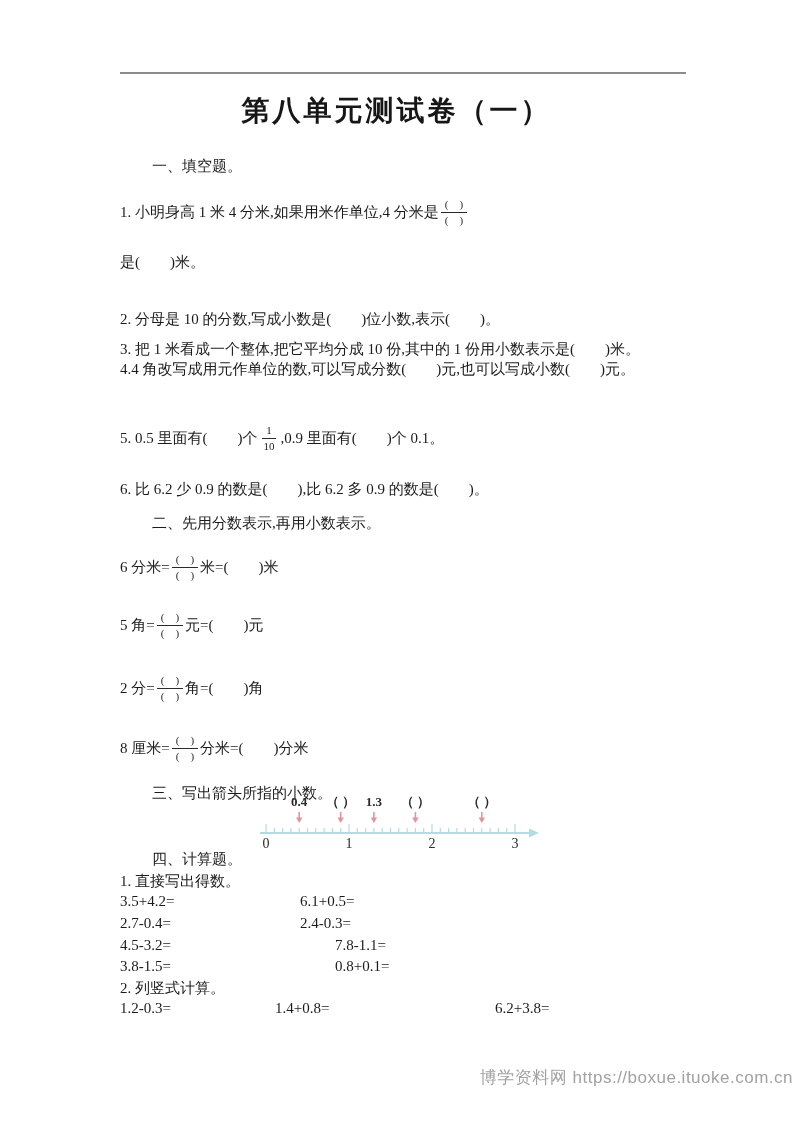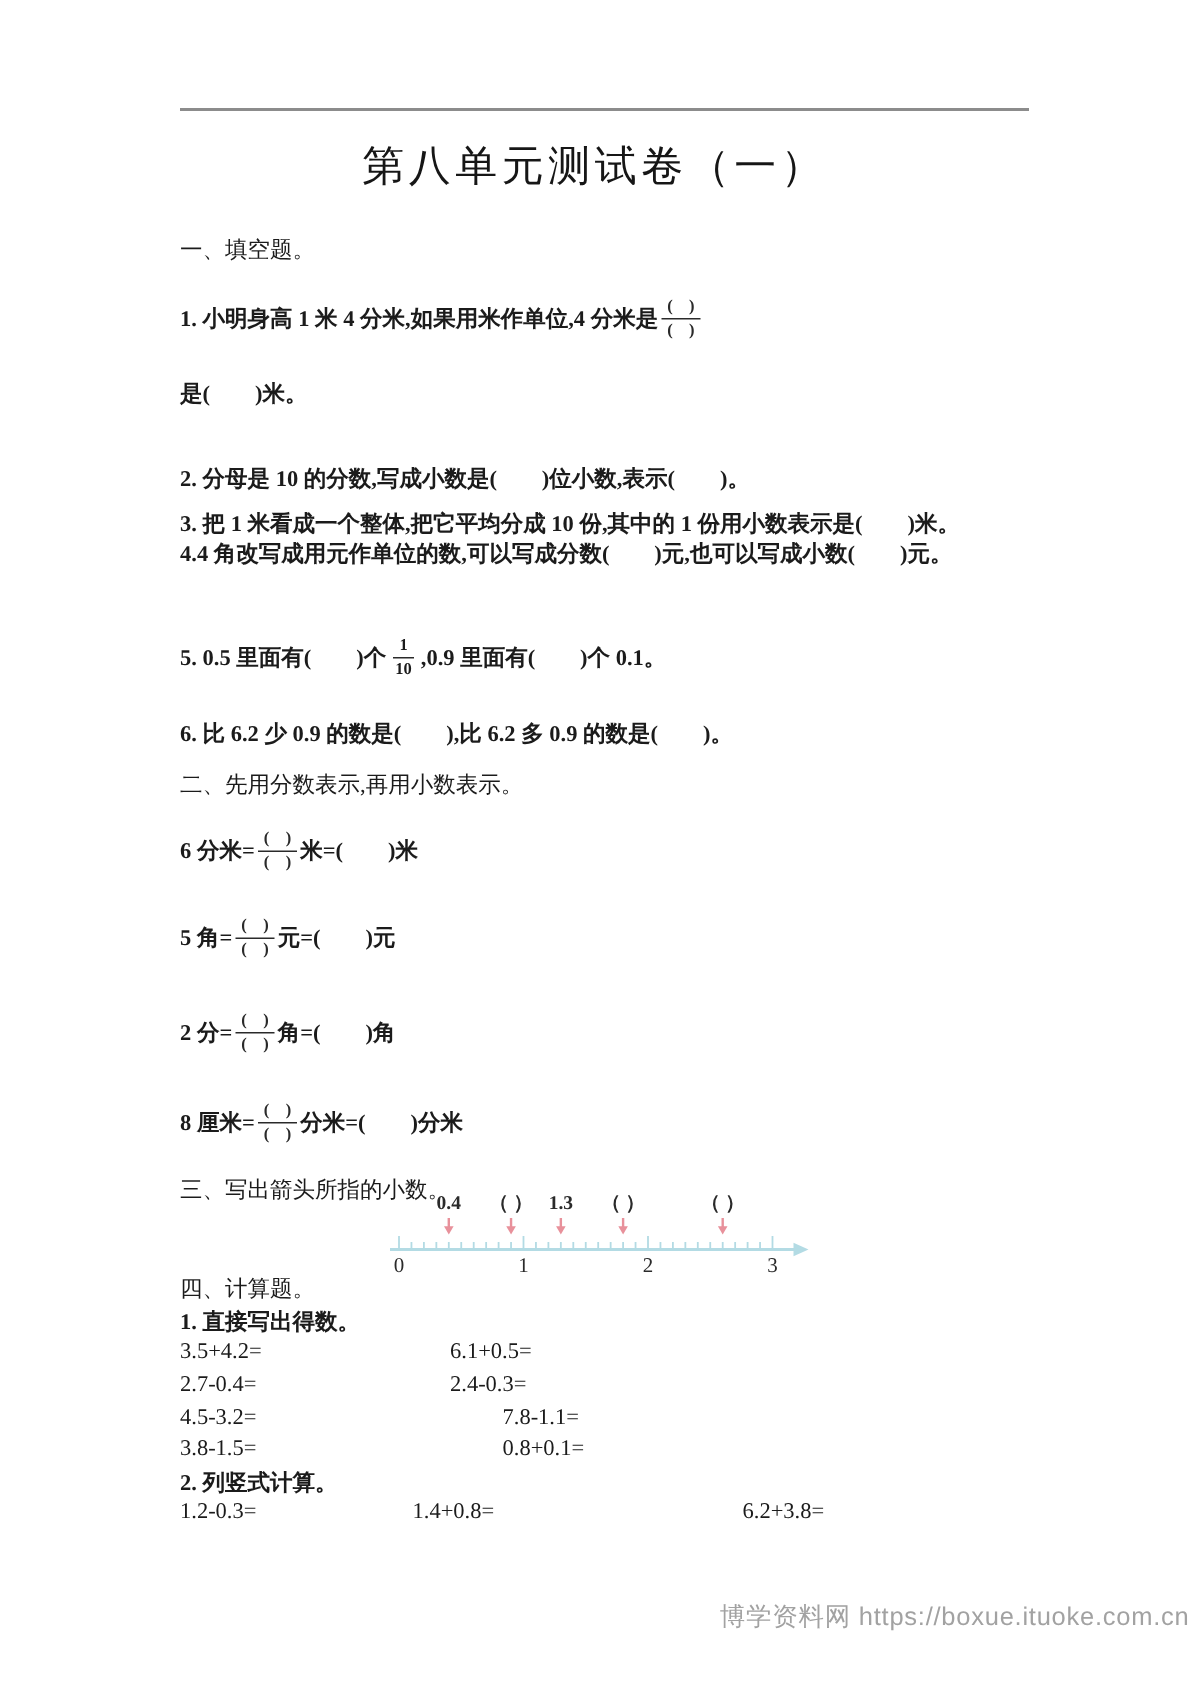--- a/index.html
+++ b/index.html
@@ -6,24 +6,24 @@
   html,body { background:#ffffff; }
   body {
     width:793px; height:1122px; position:relative; overflow:hidden;
     font-family:"Liberation Serif","DejaVu Serif",serif;
     color:#1b1b1b;
   }
   .abs { position:absolute; left:120px; right:100px; }
   .rule { position:absolute; left:120px; width:566px; height:2px; background:#8c8c8c; top:72px; }
   .title {
     position:absolute; left:0; right:0; top:92px; text-align:center;
-    font-size:28px; font-weight:normal; letter-spacing:3px; color:#161616;
+    font-size:28px; font-weight:bold; letter-spacing:3px; color:#161616;
   }
-  .sec { font-size:15px; color:#1b1b1b; }
-  .q { font-size:15px; color:#1b1b1b;font-weight:bold; }
+  .sec { font-size:15px; color:#1b1b1b;margin-left:32px; }
+  .q { font-size:15px; color:#1b1b1b; }
   .fx { display:flex; align-items:center; white-space:nowrap; }
   .frac { display:inline-flex; flex-direction:column; align-items:center; line-height:1.15; margin:0 2px; }
   .frac .ftop { border-bottom:1.5px solid #2a2a2a; padding:0 4px 1px 4px; }
   .frac .fbot { padding:1px 4px 0 4px; }
   .frac-blank { font-size:11px; color:#2a2a2a; }
   .frac-num { font-size:11px; color:#1b1b1b; }
   .crow { position:absolute; left:120px; right:60px; height:20px; font-size:15px; }
   .crow .c1 { position:absolute; left:0; white-space:nowrap; }
   .crow .c2a { position:absolute; left:180px; white-space:nowrap; }
   .crow .c2b { position:absolute; left:215px; white-space:nowrap; }

